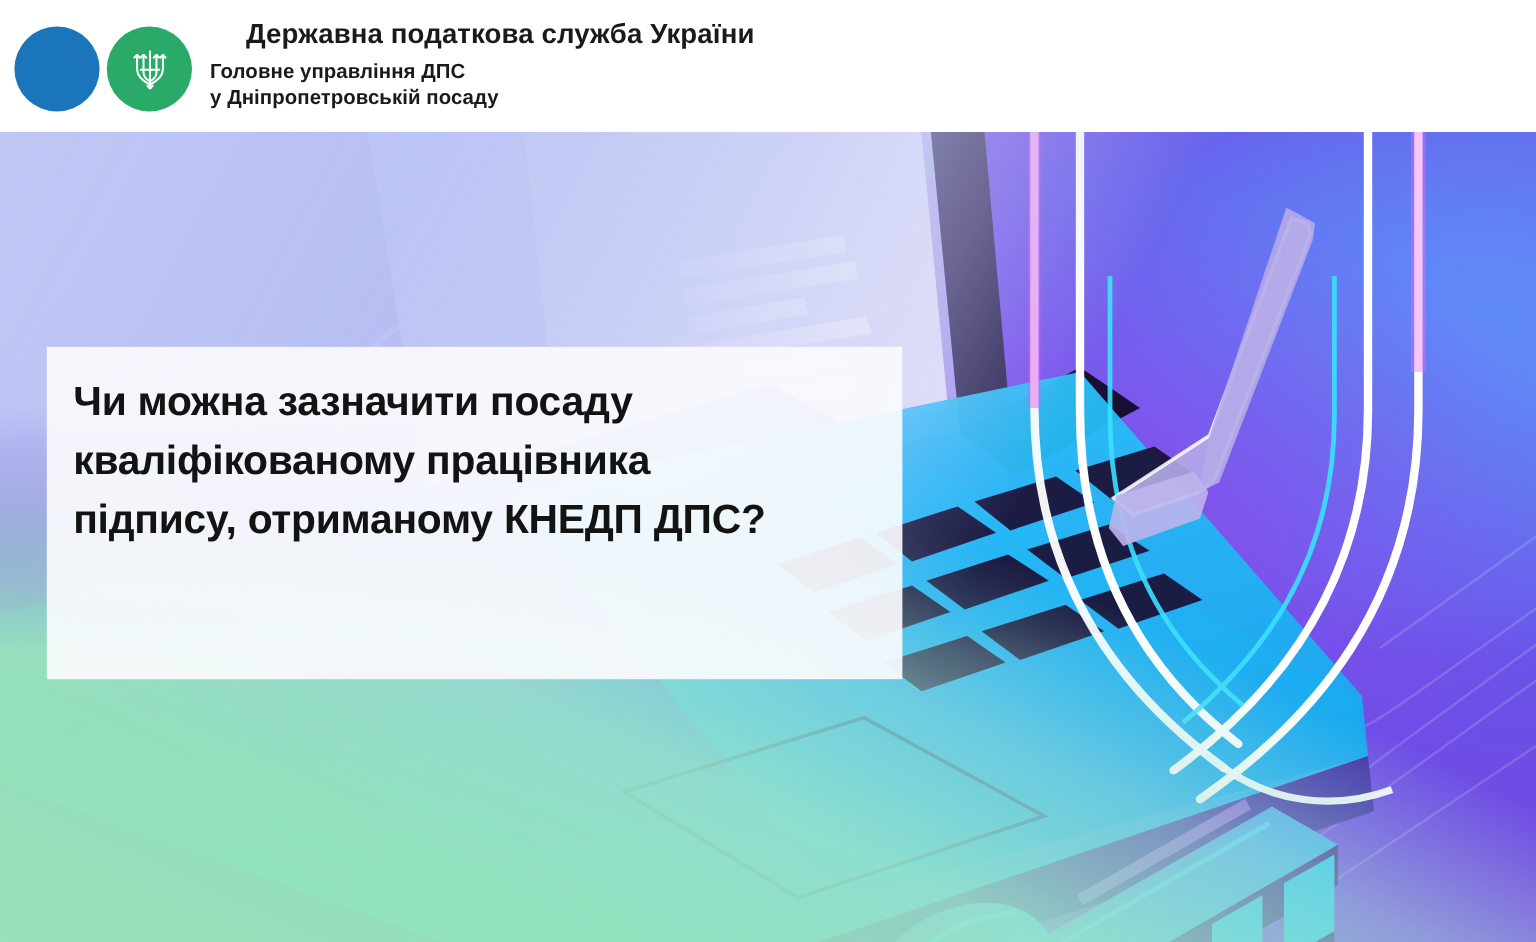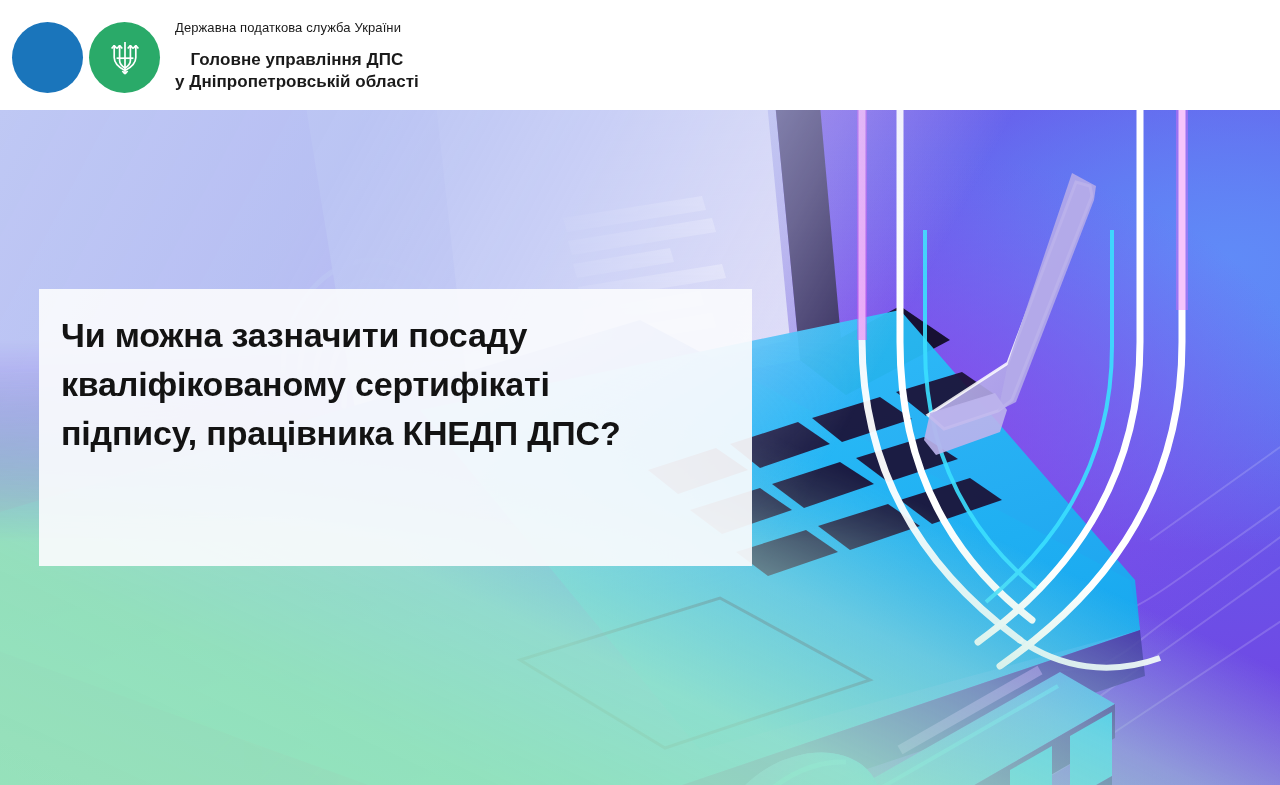--- a/index.html
+++ b/index.html
@@ -12,25 +12,25 @@
   .header { position:absolute; left:0; top:0; width:1280px; height:110px;
     background:#ffffff; z-index:50; }
   .logo-wrap { position:absolute; left:12px; top:22px; width:150px; height:72px; }
   .circle-blue { position:absolute; left:0; top:0; width:71px; height:71px;
     border-radius:50%; background:#1a75bb; }
   .circle-green { position:absolute; left:77px; top:0; width:71px; height:71px;
     border-radius:50%; background:#2aaa69; }
   .trident { position:absolute; left:98px; top:16px; width:30px; height:40px; }
 
   .header-texts { position:absolute; left:175px; top:18px; }
-  .org-line1 { font-size:13px; font-weight:normal; color:#1a1a1a;
-    letter-spacing:0.1px; line-height:20px; }
+  .org-line1 { font-size:23px; font-weight:bold; color:#1a1a1a;
+    letter-spacing:0.1px; line-height:20px;margin-left:30px; }
   .org-line2 { margin-top:11px; font-size:17px; font-weight:bold; color:#1a1a1a;
     line-height:22px; letter-spacing:0.05px; }
-  .org-line2 span { display:block;text-align:center; }
+  .org-line2 span { display:block; }
 
   
   .banner { position:absolute; left:0; top:110px; width:1280px; height:675px;
     overflow:hidden; background:#6c3ce0; }
   .layer { position:absolute; inset:0; }
 
   
   .bg-base { background:
       radial-gradient(120% 130% at 100% 30%, #5b7cf0 0%, #6a52e8 28%, #7344e2 52%, #6d3ddb 100%);
   }
@@ -87,21 +87,21 @@
           <path d="M20.4 7.5 L23 10.5 M20.4 7.5 L17.7 10.5"></path>
           <path d="M6.6 20.2 L23.4 20.2"></path>
         </g>
       </svg>
     </div>
 
     <div class="header-texts">
       <div class="org-line1">Державна податкова служба України</div>
       <div class="org-line2">
         <span>Головне управління ДПС</span>
-        <span>у Дніпропетровській області</span>
+        <span>у Дніпропетровській посаду</span>
       </div>
     </div>
   </div>
 
   <div class="banner">
 
     <div class="layer bg-base"></div>
     <div class="layer bg-rightblue"></div>
     <div class="layer bg-violetglow"></div>
 
@@ -281,18 +281,18 @@
         </g>
 
       </g>
     </svg>
 
     <div class="layer bg-topleft bg-topleft-mask"></div>
     <div class="layer bg-botleft bg-botleft-mask"></div>
 
     <div class="txtbox">
       <p>Чи можна зазначити посаду</p>
-      <p>кваліфікованому сертифікаті</p>
-      <p>підпису, працівника КНЕДП ДПС?</p>
+      <p>кваліфікованому працівника</p>
+      <p>підпису, отриманому КНЕДП ДПС?</p>
     </div>
 
   </div>
 </div>
 
 </body></html>

